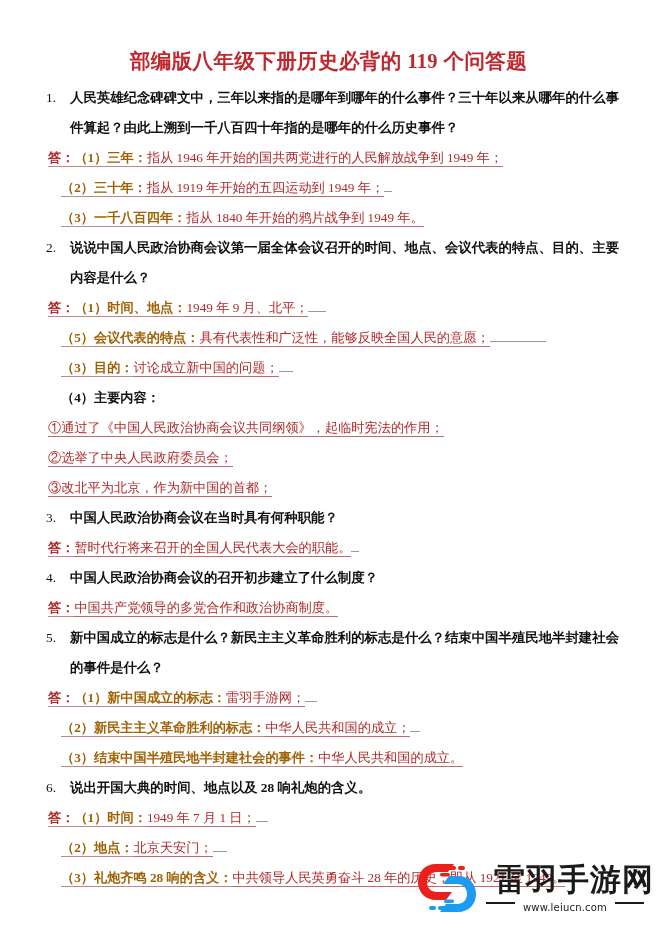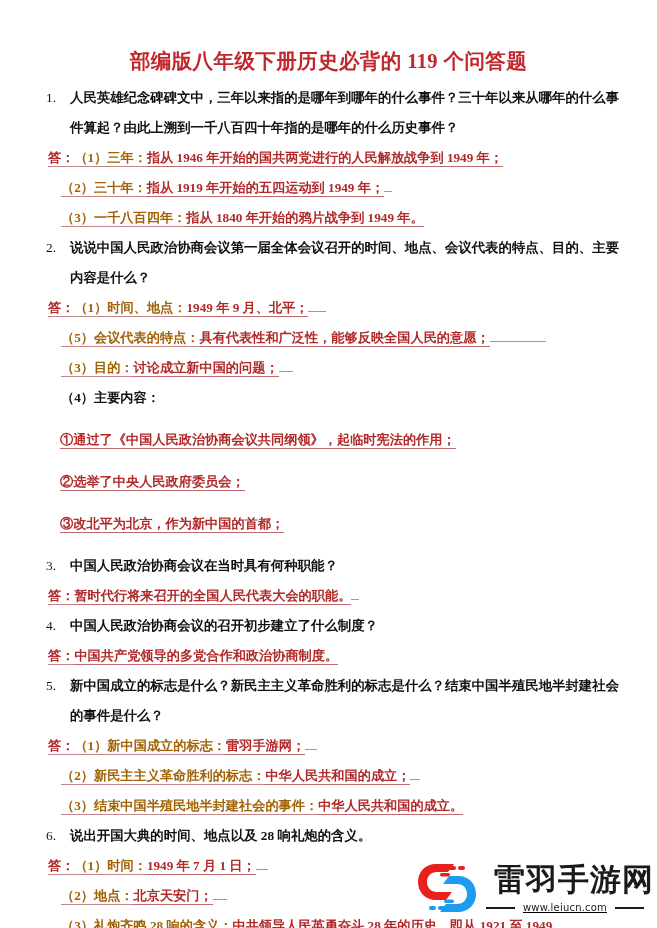--- a/index.html
+++ b/index.html
@@ -86,37 +86,37 @@
     font-weight: bold;
     border-bottom: 1px solid #c2878a;
     padding-bottom: 1px;
   }
   .lbl-plain {        
     color: #141414;
     font-weight: bold;
   }
   .ans {              
     color: #b02a2a;
-    font-weight: bold;
+    font-weight: normal;
     border-bottom: 1px solid #bd6b6e;
     padding-bottom: 1px;
   }
   .tail {             
     display: inline-block;
     border-bottom: 1px solid #9a9a9a;
     vertical-align: baseline;
     height: 14px;
   }
 
   
   .c-row {
     font-size: 13.2px;
     line-height: 30px;
     padding-left: 8px;
-    margin: 12px;
+    margin: 0;
     white-space: nowrap;
   }
 
   
   .logo {
     position: absolute;
     left: 416px;
     top: 858px;
     width: 228px;
     height: 66px;
@@ -139,23 +139,21 @@
     letter-spacing: 1px;
     line-height: 38px;
     white-space: nowrap;
   }
   .logo-url-wrap {
     position: absolute;
     left: 70px;
     top: 44px;
     width: 158px;
     display: flex;
-    align-items: center;
     gap: 8px;
-    text-decoration: underline;
   }
   .logo-url-wrap .rule {
     flex: 1 1 auto;
     height: 2px;
     background: #1a1a1a;
   }
   .logo-url {
     font-family: "DejaVu Sans", "Liberation Sans", sans-serif;
     font-size: 10px;
     color: #1a1a1a;

